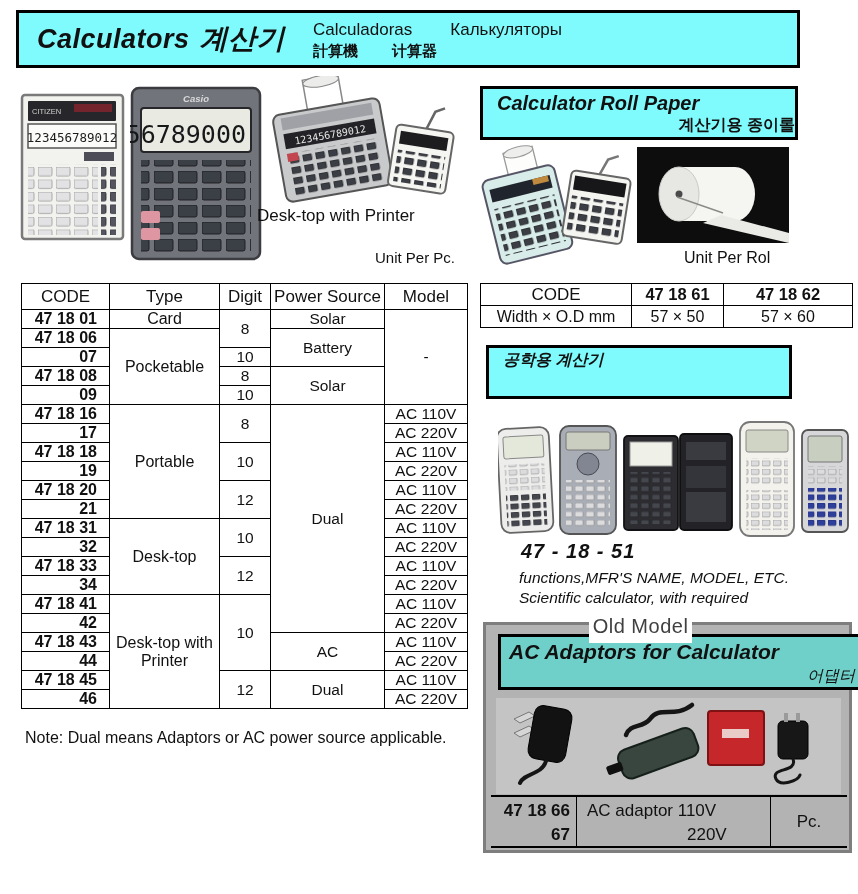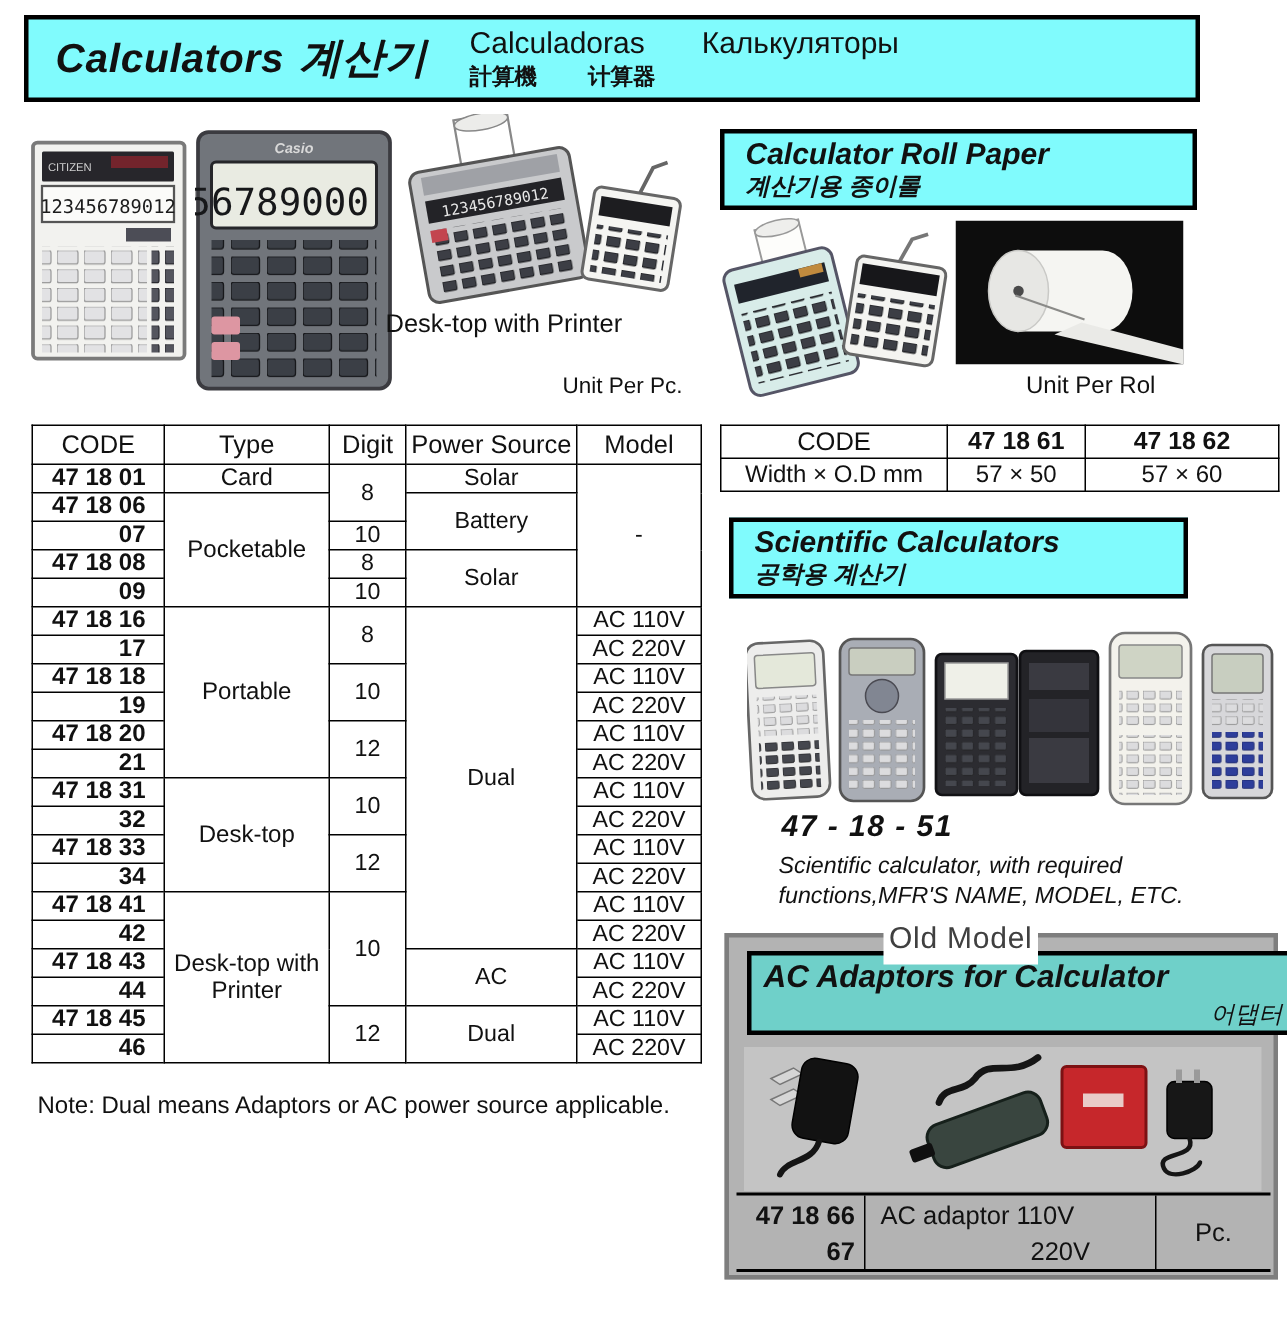--- a/index.html
+++ b/index.html
@@ -11,21 +11,21 @@
   }
   
   .hdr-box {
     position:absolute; left:16px; top:10px; width:784px; height:58px;
     background:#80fbfd; border:3px solid #000;
     display:flex; align-items:center;
   }
   .hdr-title { font-style:italic; font-weight:bold; font-size:27px; padding-left:18px; white-space:nowrap; letter-spacing:0.5px; }
   .hdr-title .ko { font-size:28px; margin-left:10px; }
   .hdr-sub { margin-left:28px; line-height:21px; padding-top:2px; }
-  .hdr-sub .l1 span { font-size:20px; margin-right:38px; }
+  .hdr-sub .l1 span { font-size:17px; margin-right:38px; }
   .hdr-sub .l2 span { font-size:15px; font-weight:bold; margin-right:34px; }
   
   .img { position:absolute; }
   .lbl { position:absolute; white-space:nowrap; }
   .lbl-printer { left:257px; top:206px; width:200px; font-size:17px; }
   .lbl-unitpc  { left:375px; top:249px; font-size:15px; }
   .lbl-unitrol { left:684px; top:249px; font-size:16px; }
   
   .main-table { position:absolute; left:21px; top:283px; border-collapse:collapse; table-layout:fixed; width:446px; }
   .main-table th, .main-table td { border:1.6px solid #000; text-align:center; overflow:hidden; }
@@ -33,21 +33,21 @@
   .main-table td { height:18px; line-height:18px; font-size:15.5px; }
   .main-table td.code { font-weight:bold; text-align:right; padding-right:12px; font-size:16px; }
   .main-table td.type { font-size:16px;margin-top:32px; }
   .note { position:absolute; left:25px; top:729px; font-size:16px; }
   
   .roll-box {
     position:absolute; left:480px; top:86px; width:318px; height:54px;
     background:#80fbfd; border:3px solid #000; padding:2px 0 0 14px;
   }
   .roll-box .en { font-style:italic; font-weight:bold; font-size:20px; line-height:24px; }
-  .roll-box .ko { font-style:italic; font-weight:bold; font-size:16px; line-height:20px; }
+  .roll-box .ko { font-weight:bold; font-size:16px; line-height:20px;text-align:right; }
   .roll-table { position:absolute; left:480px; top:283px; border-collapse:collapse; table-layout:fixed; width:372px; }
   .roll-table td { border:1.6px solid #000; text-align:center; height:22px; font-size:16px; }
   .roll-table td.b { font-weight:bold; font-size:16.5px; }
   
   .sci-box {
     position:absolute; left:486px; top:345px; width:306px; height:54px;
     background:#80fbfd; border:3px solid #000; padding:2px 0 0 14px;
   }
   .sci-box .en { font-style:italic; font-weight:bold; font-size:20px; line-height:24px; }
   .sci-box .ko { font-style:italic; font-weight:bold; font-size:16px; line-height:20px; }
@@ -338,21 +338,20 @@
     </tr>
     <tr>
       <td>Width × O.D mm</td>
       <td>57 × 50</td>
       <td>57 × 60</td>
     </tr>
   </tbody>
     </table>
 
   <div class="sci-box">
-    <div class="en">Scientific Calculators</div>
     <div class="ko">공학용 계산기</div>
   </div>
 
   <svg class="img" style="left:498px; top:418px;" width="352" height="122" viewBox="0 0 352 122">
     <defs>
       <pattern id="sciL" width="11" height="8.5" patternUnits="userSpaceOnUse">
         <rect width="8" height="5.5" rx="1" fill="#dcdcde" stroke="#8a8a8a" stroke-width="0.6"></rect>
       </pattern>
       <pattern id="sciD" width="11" height="8.5" patternUnits="userSpaceOnUse">
         <rect width="8" height="5.5" rx="1" fill="#45474e" stroke="#1f1f22" stroke-width="0.6"></rect>
@@ -383,22 +382,22 @@
     <rect x="248" y="40" width="42" height="28" fill="url(#sciL)"></rect>
     <rect x="248" y="72" width="42" height="40" fill="url(#sciL)"></rect>
     <rect x="304" y="12" width="46" height="102" rx="6" fill="#d7d7da" stroke="#555" stroke-width="1.8"></rect>
     <rect x="310" y="18" width="34" height="26" rx="2" fill="#c8cec0" stroke="#777"></rect>
     <rect x="310" y="48" width="34" height="18" fill="url(#sciL)"></rect>
     <rect x="310" y="70" width="34" height="40" fill="url(#sciB)"></rect>
   </svg>
 
   <div class="sci-code">47 - 18 - 51</div>
   <div class="sci-desc">
+    <div>functions,MFR'S NAME, MODEL, ETC.</div>
     <div>Scientific calculator, with required</div>
-    <div>functions,MFR'S NAME, MODEL, ETC.</div>
   </div>
 
   <div class="badge">Old Model</div>
 
   <div class="ad-box">
     <div class="ad-head">
       <div class="en">AC Adaptors for Calculator</div>
       <div class="ko">어댑터</div>
     </div>
 

